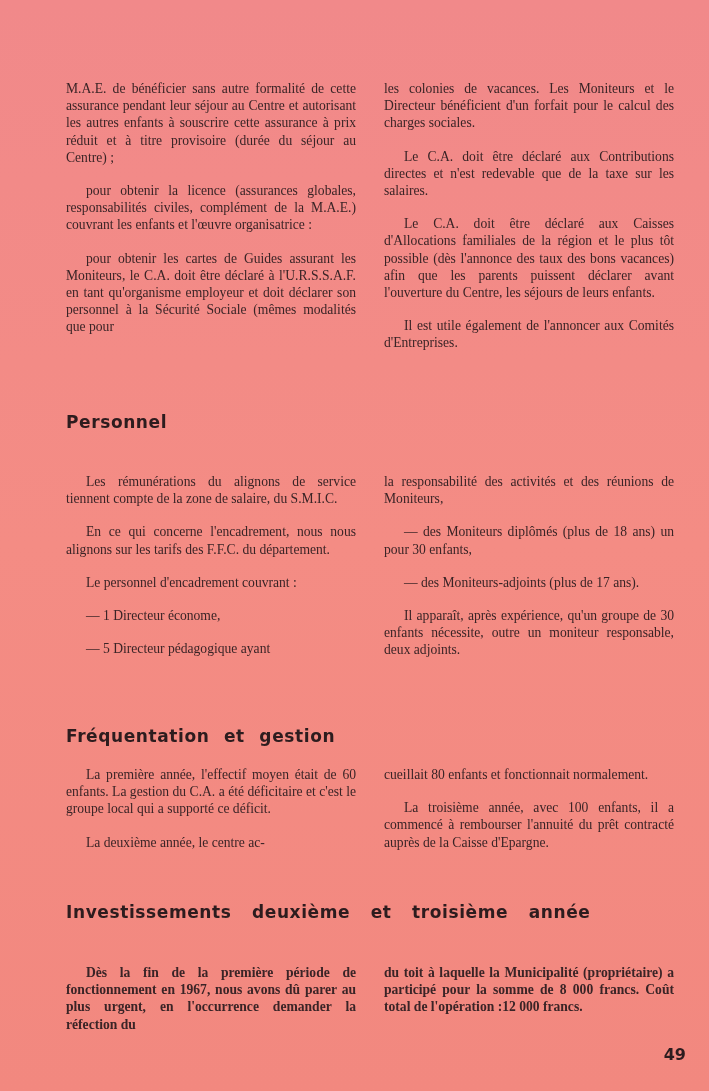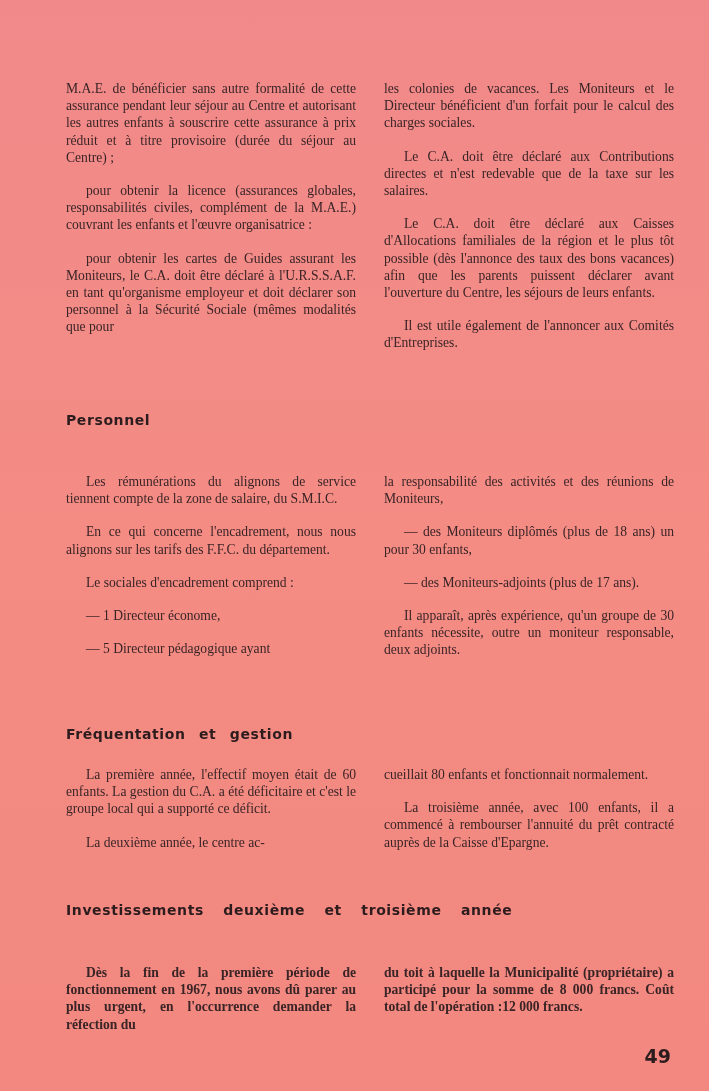--- a/index.html
+++ b/index.html
@@ -11,24 +11,24 @@
   }
   .page { position: absolute; inset: 0; background: linear-gradient(180deg, #f1898a 0%, #f48c84 50%, #f2887f 100%); }
   .block { position: absolute; left: 66px; width: 608px; display: flex; justify-content: space-between; }
   .col { width: 290px; font-family: "Liberation Serif", serif; font-size: 13.6px; line-height: 17.2px; text-align: justify; }
   .col p { margin: 16px 0 6px 0; text-indent: 20px; }
   .col p.noind { text-indent: 0; }
   .col p.tight { margin-bottom: 0; }
   .heading {
     position: absolute; left: 66px;
     font-family: "DejaVu Sans", sans-serif; font-weight: bold;
-    font-size: 14px; letter-spacing: 0.6px; color: #2d1c1e;
+    font-size: 17px; letter-spacing: 0.6px; color: #2d1c1e;
     word-spacing: 8px;
   }
-  .page-num { position: absolute; right: 38px; top: 1045px; font-family: "DejaVu Sans", sans-serif; font-weight: bold; font-size: 19px; color: #2d1c1e; }
+  .page-num { position: absolute; right: 23px; top: 1045px; font-family: "DejaVu Sans", sans-serif; font-weight: bold; font-size: 16px; color: #2d1c1e; }
 </style>
 </head>
 <body>
 
 <div class="page">
 
   <div class="block" style="top:64px;">
     <div class="col">
       <p class="noind">M.A.E. de bénéficier sans autre formalité de cette assurance pendant leur séjour au Centre et autorisant les autres enfants à souscrire cette assurance à prix réduit et à titre provisoire (durée du séjour au Centre) ;</p>
       <p>pour obtenir la licence (assurances globales, responsabilités civiles, complément de la M.A.E.) couvrant les enfants et l'œuvre organisatrice :</p>
@@ -40,21 +40,21 @@
       <p>Le C.A. doit être déclaré aux Caisses d'Allocations familiales de la région et le plus tôt possible (dès l'annonce des taux des bons vacances) afin que les parents puissent déclarer avant l'ouverture du Centre, les séjours de leurs enfants.</p>
       <p>Il est utile également de l'annoncer aux Comités d'Entreprises.</p>
     </div>
   </div>
 
   <div class="heading" style="top:412px;">Personnel</div>
   <div class="block" style="top:457px;">
     <div class="col">
       <p class="tight">Les rémunérations du alignons de service tiennent compte de la zone de salaire, du S.M.I.C.</p>
       <p>En ce qui concerne l'encadrement, nous nous alignons sur les tarifs des F.F.C. du département.</p>
-      <p>Le sociales d'encadrement comprend :</p>
+      <p>Le personnel d'encadrement couvrant :</p>
       <p>— 1 Directeur économe,</p>
       <p>— 5 Directeur pédagogique ayant</p>
     </div>
     <div class="col">
       <p class="noind">la responsabilité des activités et des réunions de Moniteurs,</p>
       <p>— des Moniteurs diplômés (plus de 18 ans) un pour 30 enfants,</p>
       <p>— des Moniteurs-adjoints (plus de 17 ans).</p>
       <p>Il apparaît, après expérience, qu'un groupe de 30 enfants nécessite, outre un moniteur responsable, deux adjoints.</p>
     </div>
   </div>

